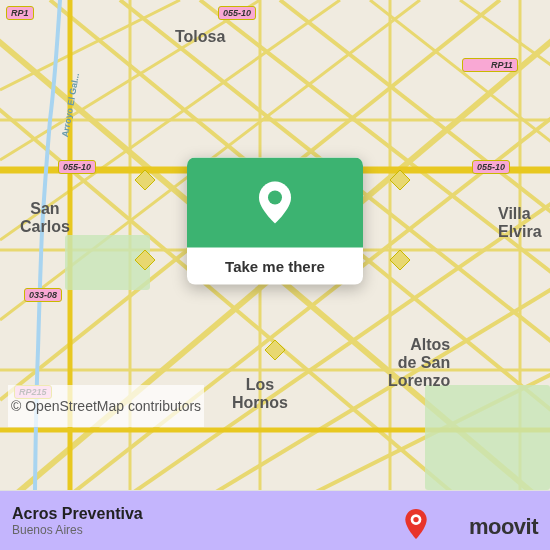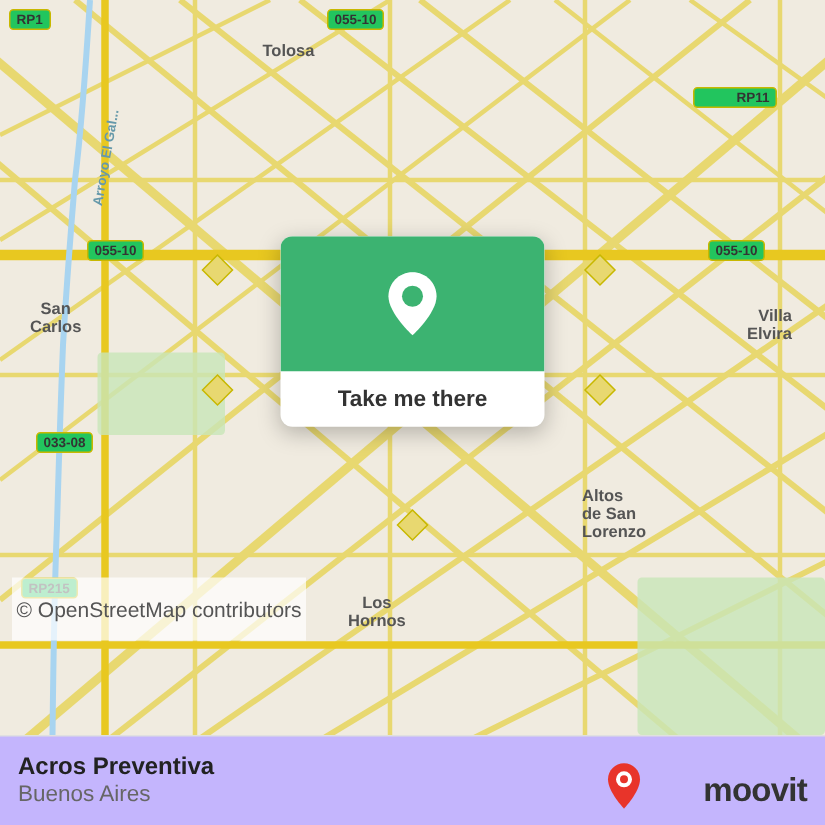--- a/index.html
+++ b/index.html
@@ -62,21 +62,21 @@
       letter-spacing: -0.5px;
     }
 
     .location-name {
       font-size: 16px;
       font-weight: 600;
       color: #222;
     }
 
     .location-sub {
-      font-size: 15px;
+      font-size: 12px;
       color: #666;
     }
 
     
     .popup-card {
       position: absolute;
       left: 50%;
       top: 50%;
       transform: translate(-50%, -60%);
       width: 176px;
@@ -105,38 +105,39 @@
       font-size: 15px;
       font-weight: 600;
       color: #333;
       text-align: center;
       white-space: nowrap;
     }
 
     
     .map-label {
       position: absolute;
-      font-size: 11px;
+      font-size: 16px;
       font-weight: 600;
       color: #555;
       z-index: 5;
       pointer-events: none;
     }
 
     .road-badge {
       position: absolute;
-      background: #22c55e;
+      background: #f9a8d4;
       border: 1px solid #c8b800;
       border-radius: 3px;
       font-size: 9px;
       font-weight: bold;
       color: #333;
       padding: 1px 4px;
       z-index: 5;
       pointer-events: none;
+      font-style: italic;
     }
 
     .copyright {
       position: absolute;
       bottom: 63px;
       left: 8px;
       font-size: 14px;
       color: #555;
       background: rgba(255,255,255,0.7);
       padding: 13px 3px;
@@ -200,23 +201,23 @@
     <polygon points="275,250 285,260 275,270 265,260" fill="#e8d870" stroke="#c8b800" stroke-width="1"></polygon>
     <polygon points="145,170 155,180 145,190 135,180" fill="#e8d870" stroke="#c8b800" stroke-width="1"></polygon>
     <polygon points="400,170 410,180 400,190 390,180" fill="#e8d870" stroke="#c8b800" stroke-width="1"></polygon>
     <polygon points="145,250 155,260 145,270 135,260" fill="#e8d870" stroke="#c8b800" stroke-width="1"></polygon>
     <polygon points="400,250 410,260 400,270 390,260" fill="#e8d870" stroke="#c8b800" stroke-width="1"></polygon>
     <polygon points="275,340 285,350 275,360 265,350" fill="#e8d870" stroke="#c8b800" stroke-width="1"></polygon>
   </svg>
 
   <div class="map-label" style="top:28px; left:175px;">Tolosa</div>
   <div class="map-label" style="top:200px; left:20px; text-align:center;">San<br>Carlos</div>
-  <div class="map-label" style="top:205px; left:498px; text-align:right;">Villa<br>Elvira</div>
-  <div class="map-label" style="top:325px; left:388px; text-align:left;">Altos<br>de San<br>Lorenzo</div>
-  <div class="map-label" style="top:396px; left:232px; text-align:center;">Los<br>Hornos</div>
+  <div class="map-label" style="top:205px; left:498px; text-align:left;">Villa<br>Elvira</div>
+  <div class="map-label" style="top:336px; left:388px; text-align:right;">Altos<br>de San<br>Lorenzo</div>
+  <div class="map-label" style="top:376px; left:232px; text-align:center;">Los<br>Hornos</div>
 
   <div class="map-label" style="top:100px; left:38px; transform:rotate(-80deg); font-size:9px; color:#6699aa;">Arroyo El Gal...</div>
 
   <div class="road-badge" style="top:6px; left:6px;">RP1</div>
   <div class="road-badge" style="top:6px; left:218px;">055-10</div>
   <div class="road-badge" style="top:58px; left:462px;padding-left:28px;">RP11</div>
   <div class="road-badge" style="top:160px; left:58px;">055-10</div>
   <div class="road-badge" style="top:160px; left:234px;">055-10</div>
   <div class="road-badge" style="top:160px; left:472px;">055-10</div>
   <div class="road-badge" style="top:288px; left:24px;">033-08</div>

